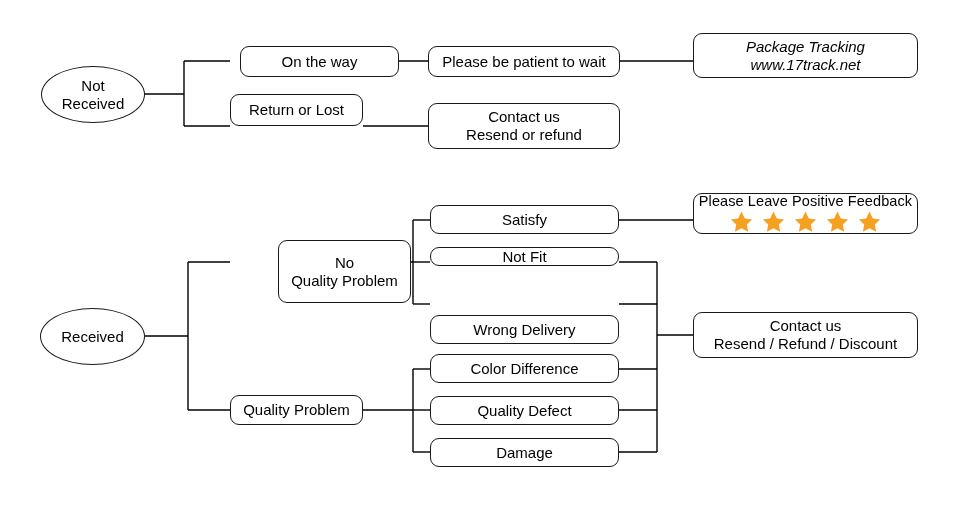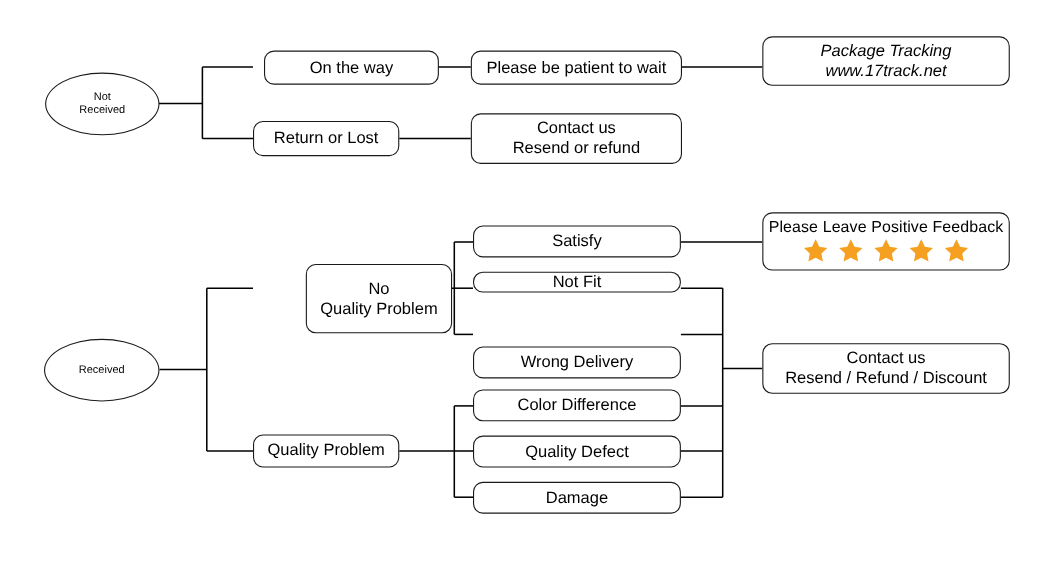--- a/index.html
+++ b/index.html
@@ -40,21 +40,21 @@
     color: #000000;
     line-height: 1.18;
     white-space: pre-line;
   }
   .rbox {
     border-radius: 9px;
     font-size: 15px;
   }
   .ellipse {
     border-radius: 50%;
-    font-size: 10px;
+    font-size: 15px;
   }
   .feedback {
     position: absolute;
     box-sizing: border-box;
     border: 1.4px solid #1a1a1a;
     border-radius: 9px;
     background: #ffffff;
     display: flex;
     flex-direction: column;
     align-items: center;
@@ -125,21 +125,21 @@
     <line x1="619" y1="452" x2="657" y2="452"></line>
 
     <line x1="657" y1="335" x2="693" y2="335"></line>
   </svg>
 
   <div class="node ellipse" style="left:41px; top:66px; width:104px; height:57px;">Not
 Received</div>
 
   <div class="node rbox" style="left:220px; top:46px; width:159px; height:31px;margin-left:20px;">On the way</div>
 
-  <div class="node rbox" style="left:230px; top:110px; width:133px; height:32px;">Return or Lost</div>
+  <div class="node rbox" style="left:230px; top:94px; width:133px; height:32px;">Return or Lost</div>
 
   <div class="node rbox" style="left:428px; top:46px; width:192px; height:31px;">Please be patient to wait</div>
 
   <div class="node rbox" style="left:428px; top:103px; width:192px; height:46px;">Contact us
 Resend or refund</div>
 
   <div class="node rbox" style="left:693px; top:33px; width:225px; height:45px;font-style:italic;">Package Tracking
 www.17track.net</div>
 
   <div class="node ellipse" style="left:40px; top:308px; width:105px; height:57px;">Received</div>
@@ -157,21 +157,21 @@
 
   <div class="node rbox" style="left:430px; top:354px; width:189px; height:29px;">Color Difference</div>
 
   <div class="node rbox" style="left:430px; top:396px; width:189px; height:29px;">Quality Defect</div>
 
   <div class="node rbox" style="left:430px; top:438px; width:189px; height:29px;">Damage</div>
 
   <div class="node rbox" style="left:693px; top:312px; width:225px; height:46px;">Contact us
 Resend / Refund / Discount</div>
 
-  <div class="feedback" style="left:693px; top:193px; width:225px; height:53px;">
+  <div class="feedback" style="left:693px; top:193px; width:225px; height:41px;">
     <div class="feedback-label">Please Leave Positive Feedback</div>
     <div class="stars">
       <svg class="star" width="25" height="24" viewBox="0 0 24 24">
           <path d="M12 1.6 L15.3 8.4 L22.6 9.4 L17.3 14.5 L18.6 21.8 L12 18.3 L5.4 21.8 L6.7 14.5 L1.4 9.4 L8.7 8.4 Z" fill="#F5A020"></path>
         </svg>
       <svg class="star" width="25" height="24" viewBox="0 0 24 24">
           <path d="M12 1.6 L15.3 8.4 L22.6 9.4 L17.3 14.5 L18.6 21.8 L12 18.3 L5.4 21.8 L6.7 14.5 L1.4 9.4 L8.7 8.4 Z" fill="#F5A020"></path>
         </svg>
       <svg class="star" width="25" height="24" viewBox="0 0 24 24">
           <path d="M12 1.6 L15.3 8.4 L22.6 9.4 L17.3 14.5 L18.6 21.8 L12 18.3 L5.4 21.8 L6.7 14.5 L1.4 9.4 L8.7 8.4 Z" fill="#F5A020"></path>

